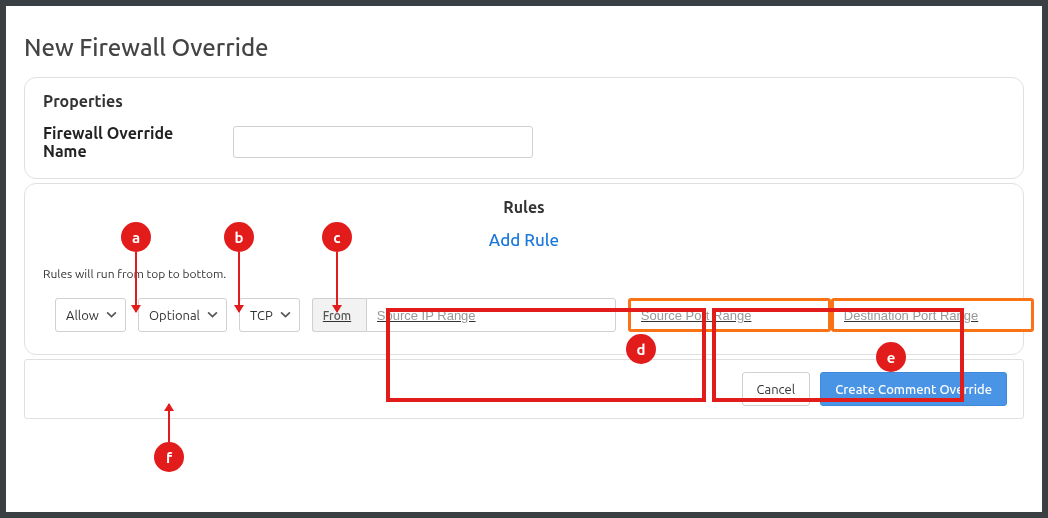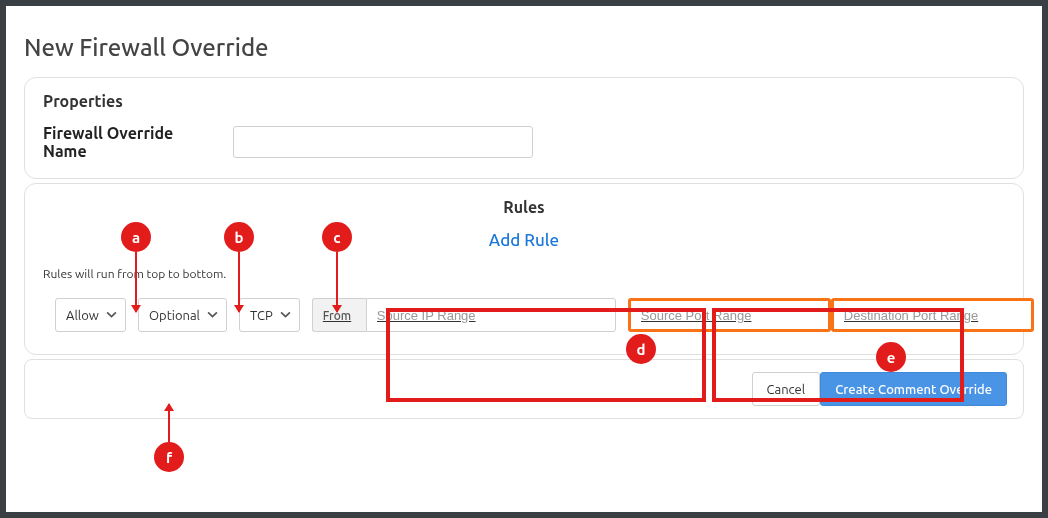--- a/index.html
+++ b/index.html
@@ -133,24 +133,25 @@
     color: #888;
   }
   .comment-input {
     width: 291px;
     height: 34px;
     margin-top: 12px;
     margin-left: 26px;
   }
   .footer {
     border: 1px solid #e0e0e0;
-    border-radius: 8px;
+    border-radius: 3px;
     padding: 12px 16px;
     display: flex;
     justify-content: flex-end;
+    gap: 10px;
     background: #fff;
   }
   .btn {
     height: 34px;
     padding: 0 14px;
     border-radius: 3px;
     font-size: 13px;
     cursor: pointer;
     display: flex;
     align-items: center;

